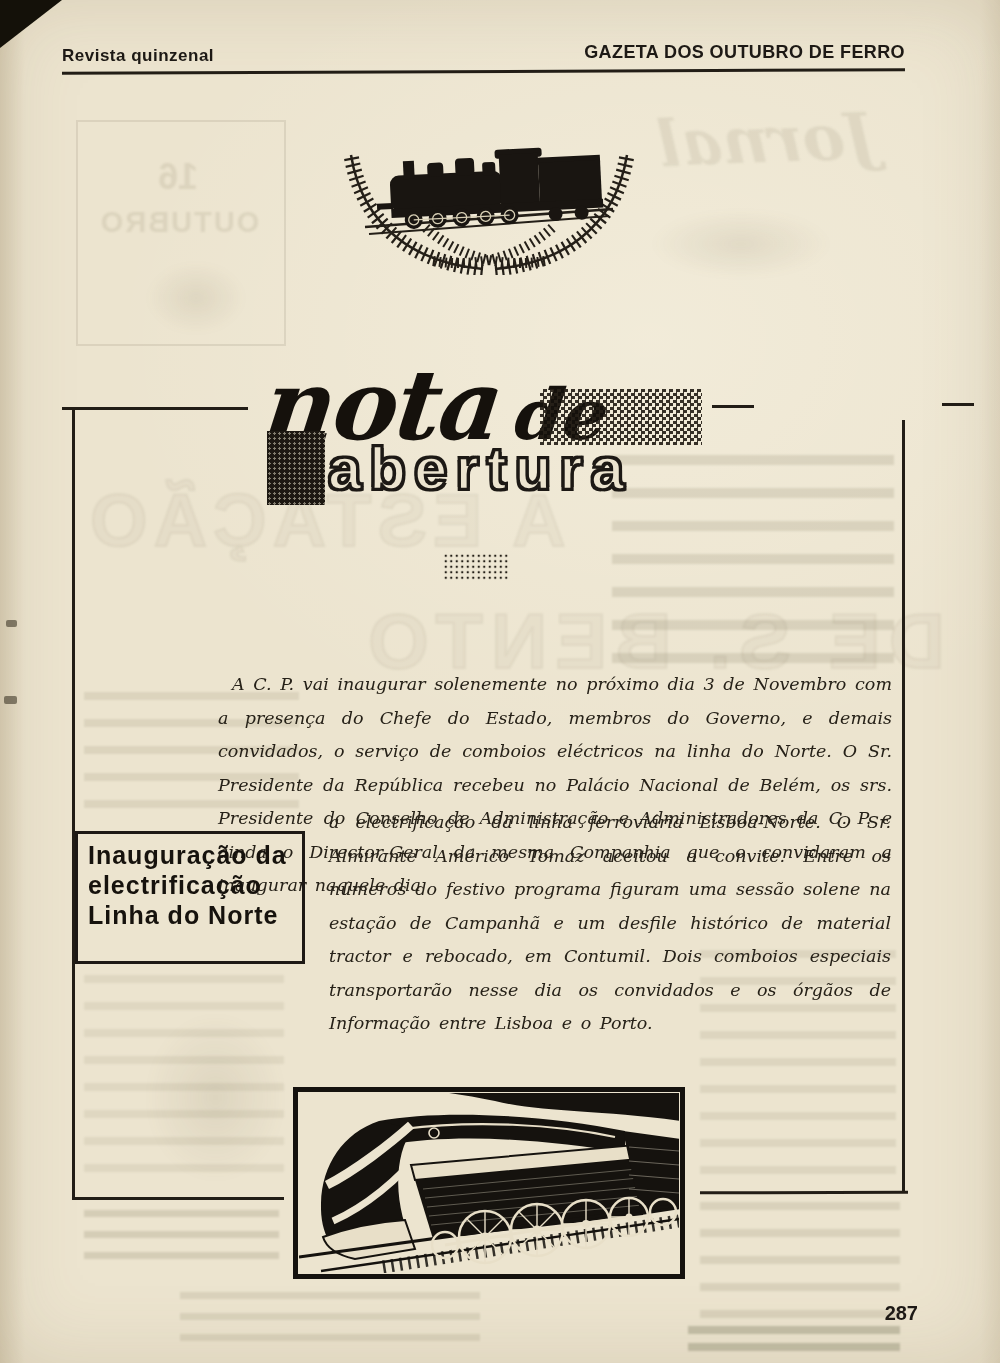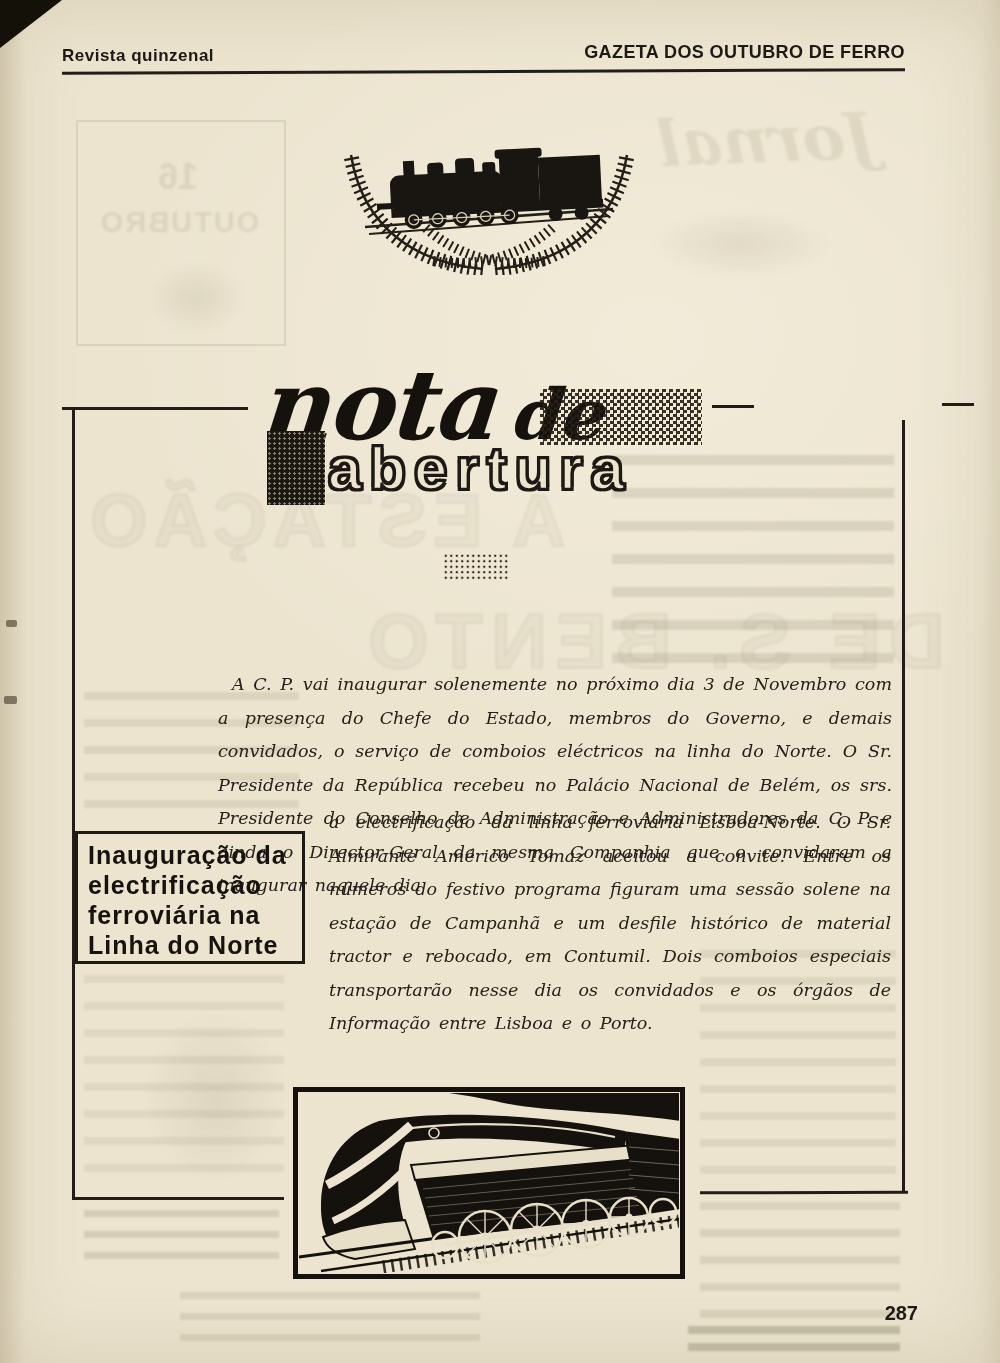--- a/index.html
+++ b/index.html
@@ -198,21 +198,20 @@
   <div class="abs dotsquare"></div>
   <div class="abs title-outline">abertura</div>
   <div class="abs halftone-sm"></div>
 
   <div class="abs body-text body-p1">A C. P. vai inaugurar solenemente no próximo dia 3 de Novembro com a presença do Chefe do Estado, membros do Governo, e demais convidados, o serviço de comboios eléctricos na linha do Norte. O Sr. Presidente da República recebeu no Palácio Nacional de Belém, os srs. Presidente do Conselho de Administração e Administradores da C. P. e ainda o Director-Geral da mesma Companhia que o convidaram a inaugurar naquele dia</div>
   <div class="abs body-text body-p2">a electrificação da linha ferroviária Lisboa-Norte. O Sr. Almirante Américo Tomaz aceitou o convite. Entre os números do festivo programa figuram uma sessão solene na estação de Campanhã e um desfile histórico de material tractor e rebocado, em Contumil. Dois comboios especiais transportarão nesse dia os convidados e os órgãos de Informação entre Lisboa e o Porto.</div>
 
   <div class="abs headline-box">
     <div>Inauguração da</div>
     <div>electrificação</div>
-    <div>ferroviária na</div>
     <div>Linha do Norte</div>
   </div>
 
   <svg class="abs loco-box" viewBox="0 0 392 192">
     <defs>
         <clipPath id="inner">
           <rect x="6" y="6" width="380" height="180"></rect>
         </clipPath>
       </defs>
     <rect x="2.5" y="2.5" width="387" height="187" fill="#ece4cf" stroke="#15120e" stroke-width="5"></rect>

